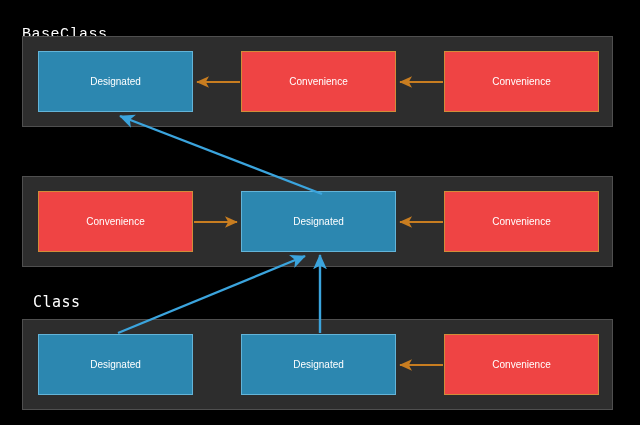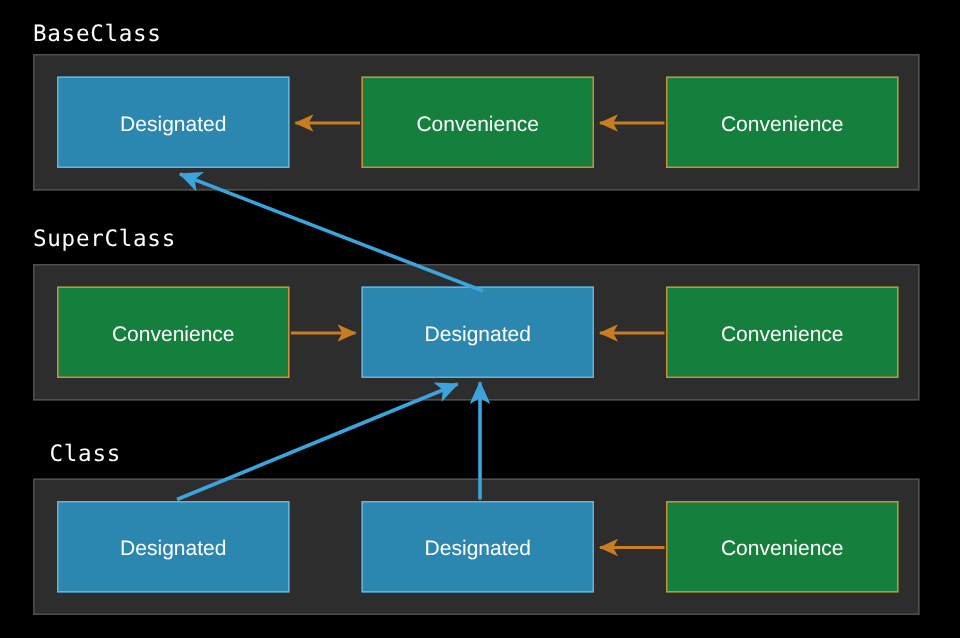--- a/index.html
+++ b/index.html
@@ -29,63 +29,62 @@
     letter-spacing: 0.5px;
     white-space: nowrap;
   }
   .node {
     position: absolute;
     box-sizing: border-box;
     display: flex;
     align-items: center;
     justify-content: center;
     color: #ffffff;
-    font-size: 14px;
+    font-size: 10px;
     white-space: nowrap;
   }
   .node.designated {
     background: #2c87b0;
     border: 1px solid #63b4d8;
   }
   .node.convenience {
-    background: #15803d;
+    background: #ef4444;
     border: 1px solid #d18c38;
   }
   #arrow-layer {
     position: absolute;
     left: 0;
     top: 0;
     width: 640px;
     height: 425px;
     pointer-events: none;
   }
 </style>
 </head>
 <body>
 
 <div id="canvas">
 
-  <div class="group-title" style="left:22px; top:13px;">BaseClass</div>
+  <div class="group-title" style="left:22px; top:26px;font-family:Liberation Mono, monospace;">BaseClass</div>
 
   <div class="group" style="left:22px; top:36px; width:591px; height:91px;">
   </div>
 
   <div class="node designated" style="left:38px; top:51px; width:155px; height:61px;">
     <span>Designated</span>
   </div>
 
   <div class="node convenience" style="left:241px; top:51px; width:155px; height:61px;">
     <span>Convenience</span>
   </div>
 
   <div class="node convenience" style="left:444px; top:51px; width:155px; height:61px;">
     <span>Convenience</span>
   </div>
 
-  <div class="group-title" style="left:22px; top:150px;">SuperClass</div>
 
   <div class="group" style="left:22px; top:176px; width:591px; height:91px;">
   </div>
 
   <div class="node convenience" style="left:38px; top:191px; width:155px; height:61px;">
     <span>Convenience</span>
   </div>
 
   <div class="node designated" style="left:241px; top:191px; width:155px; height:61px;">
     <span>Designated</span>

